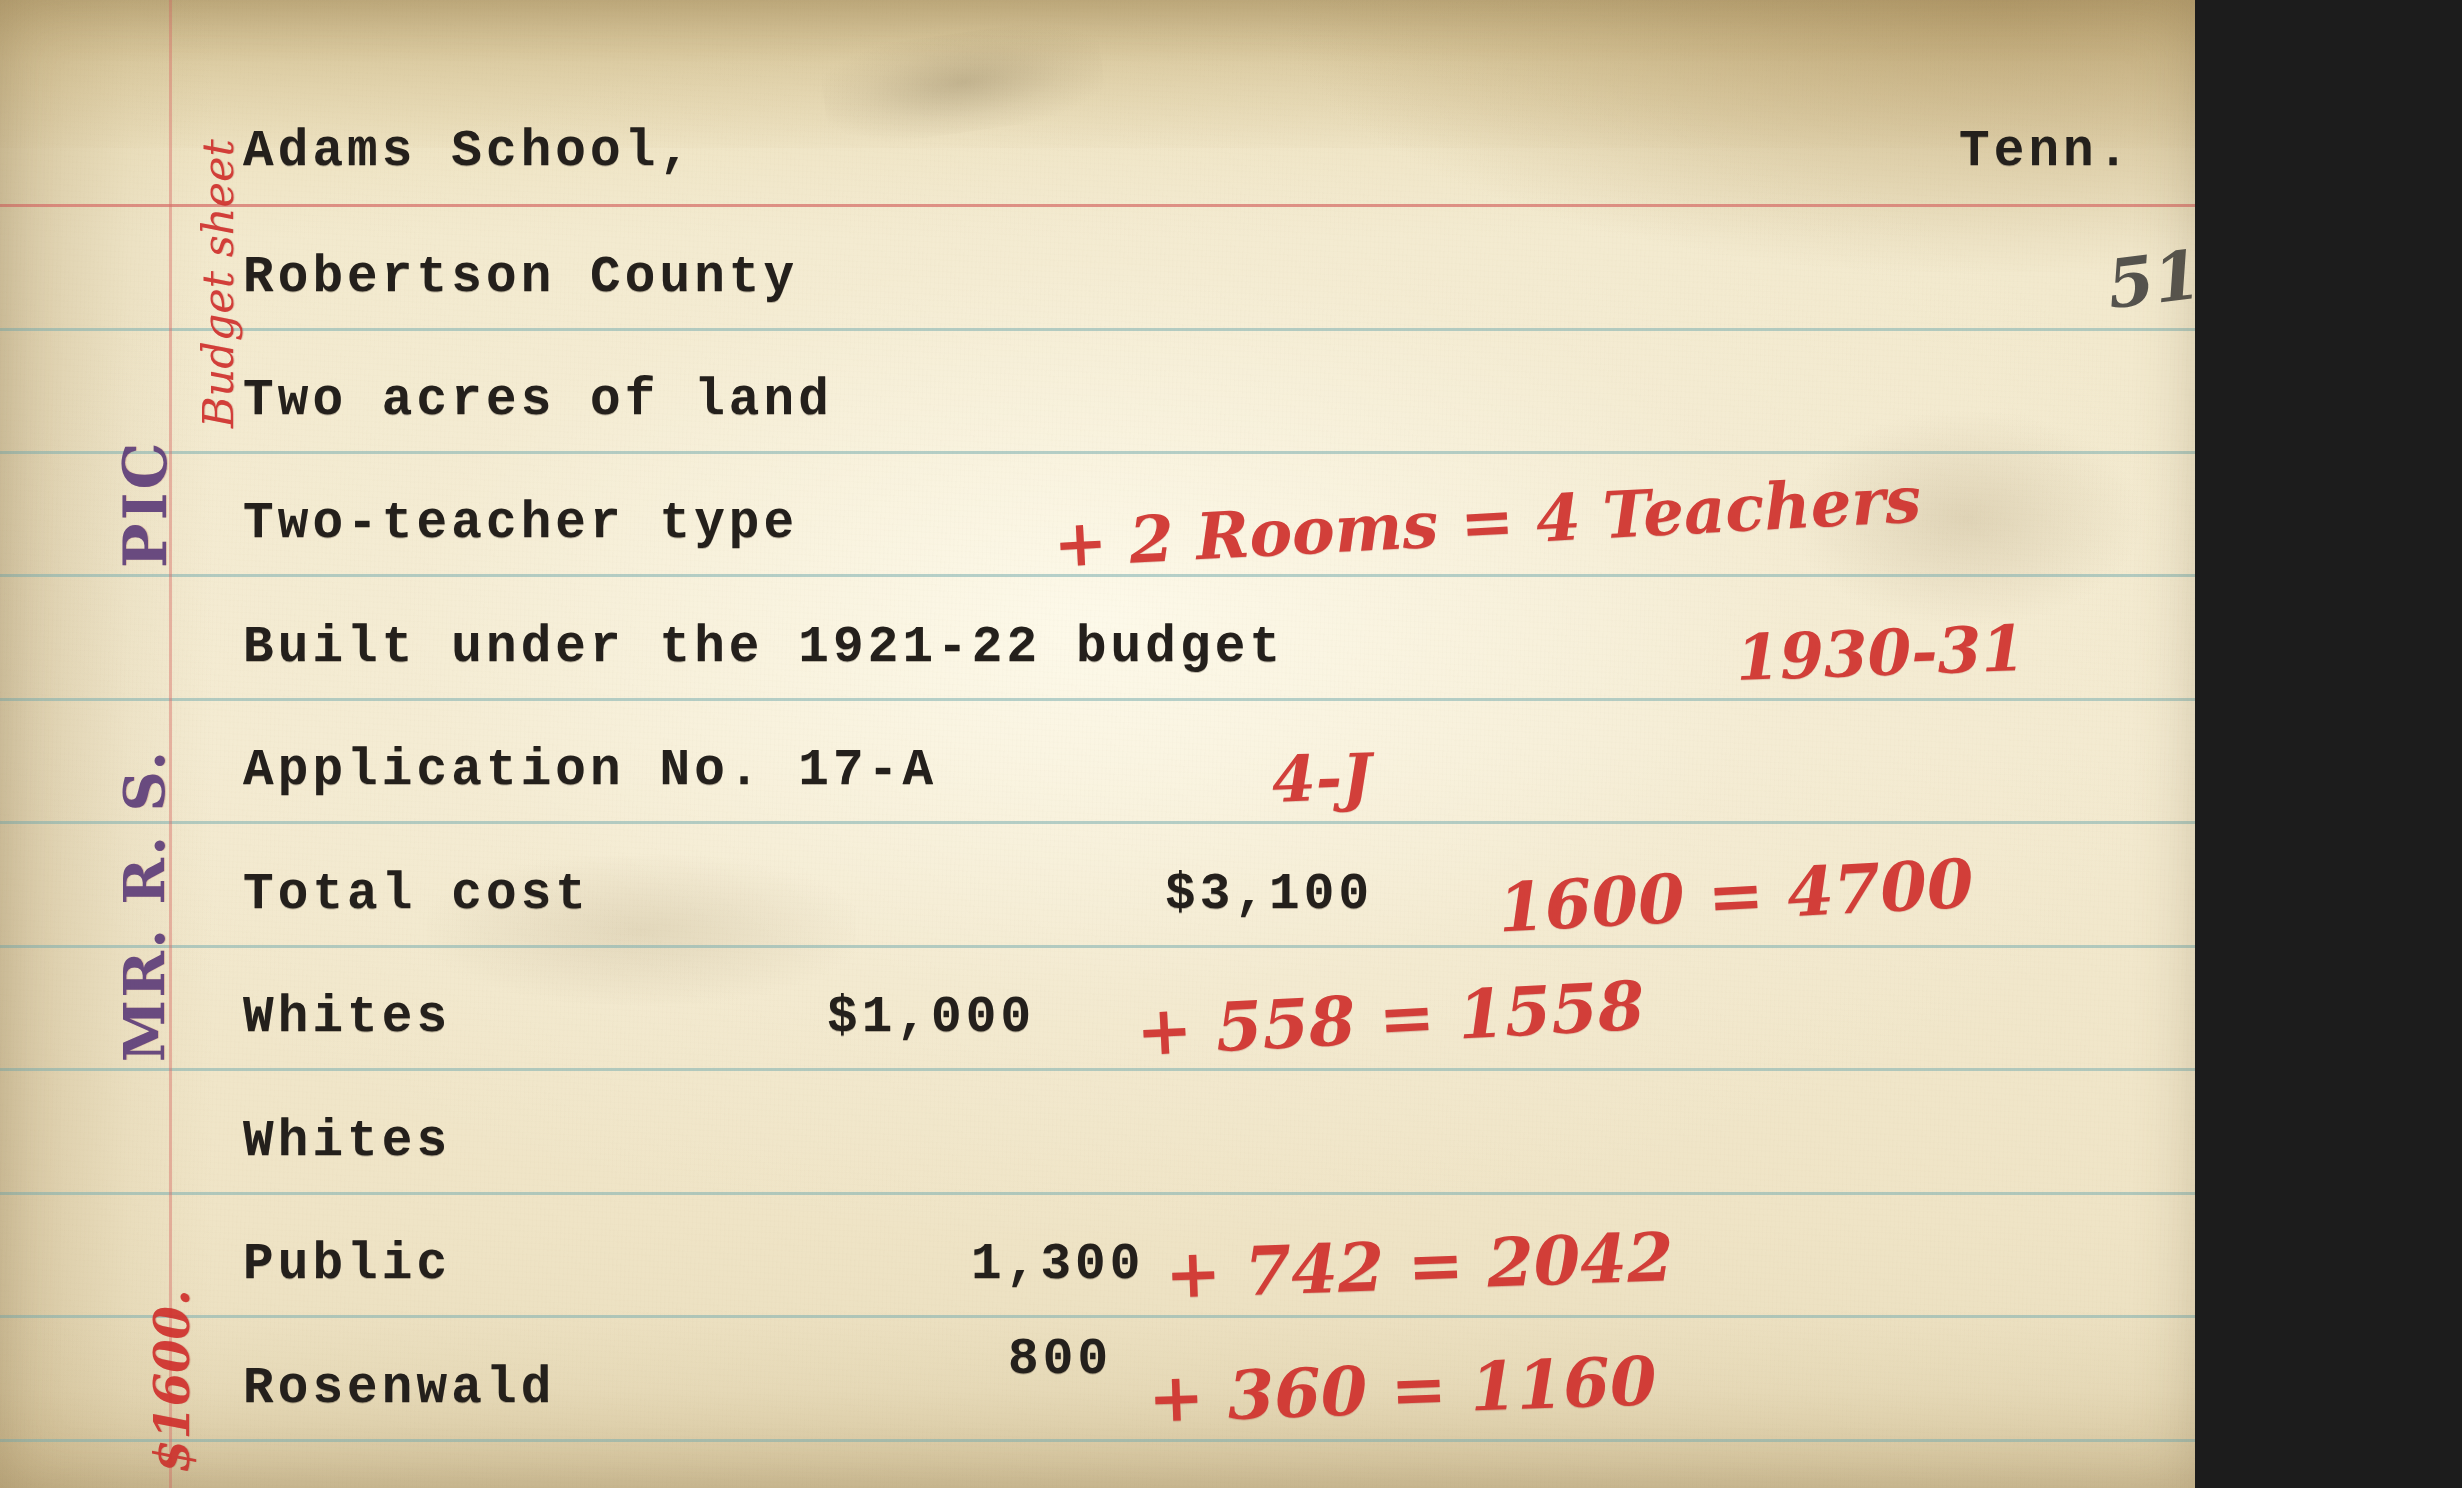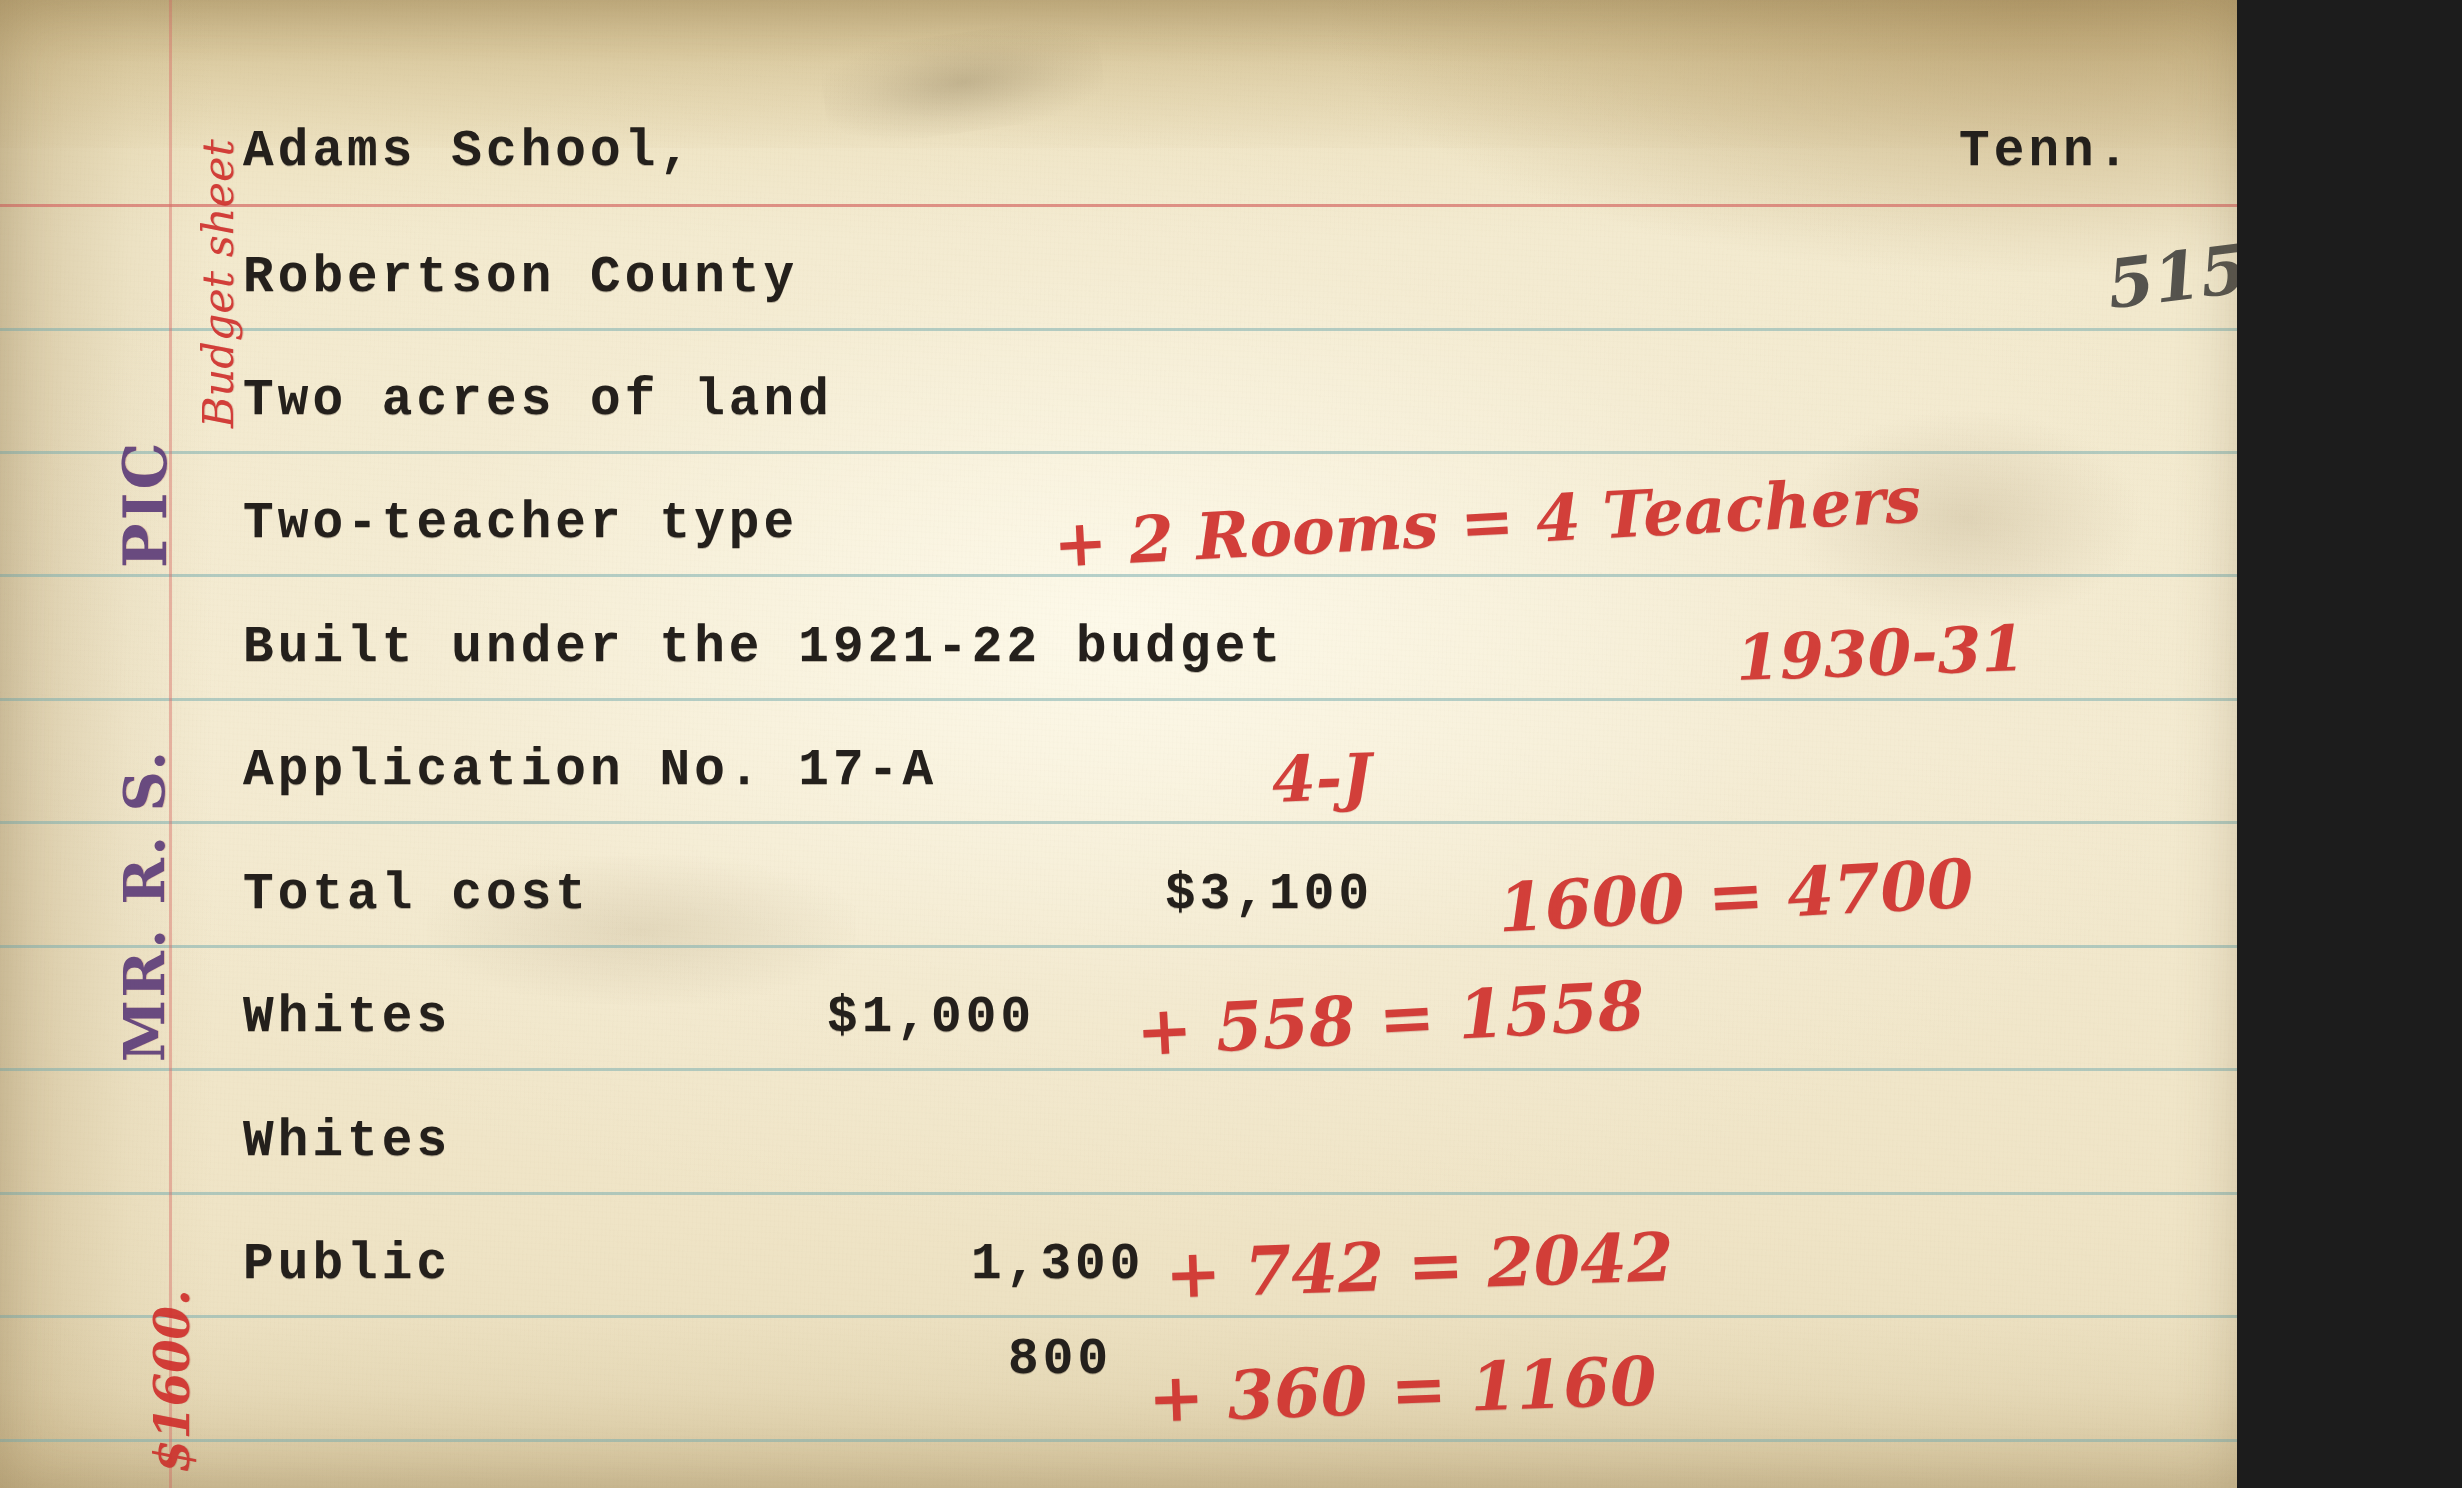--- a/index.html
+++ b/index.html
@@ -7,21 +7,20 @@
     padding: 0;
     background: #1c1c1c;
   }
   #card {
     position: relative;
     width: 2195px;
     height: 1489px;
     overflow: hidden;
     background: #efe6cd;
     font-family: "Liberation Mono", "DejaVu Sans Mono", monospace;
-    padding-left: 42px;
   }
 
   
   .paper-base {
     position: absolute;
     inset: 0;
     background:
       radial-gradient(ellipse 70% 55% at 50% 42%, rgba(255,252,238,0.85) 0%, rgba(247,240,219,0.35) 45%, rgba(0,0,0,0) 75%),
       linear-gradient(180deg, #e3d5ad 0%, #ece0bd 6%, #f2e9cd 16%, #f3ead0 50%, #efe4c6 82%, #e8dcbb 100%);
   }
@@ -216,20 +215,21 @@
   <div class="typed" style="left:1165px; top:866px">$3,100</div>
 
   <div class="typed" style="left:243px; top:989px">Whites</div>
   <div class="typed" style="left:827px; top:989px">$1,000</div>
 
   <div class="typed" style="left:243px; top:1113px">Whites</div>
 
   <div class="typed" style="left:243px; top:1236px">Public</div>
   <div class="typed" style="left:971px; top:1236px">1,300</div>
 
+  <div class="typed" style="left:243px; top:1360px">Rosenwald</div>
   <div class="typed" style="left:1008px; top:1331px">800</div>
 
   <div class="hand pencil" style="left:2107px; top:237px; font-size:67px; transform:rotate(-7deg)">515</div>
 
   <div class="hand" style="left:1053px; top:484px; font-size:64px; transform:rotate(-3deg)">+ 2 Rooms = 4 Teachers</div>
 
   <div class="hand" style="left:1736px; top:616px; font-size:63px; transform:rotate(-2deg)">1930-31</div>
 
   <div class="hand" style="left:1272px; top:741px; font-size:63px; transform:rotate(-2deg)">4-J</div>
 

